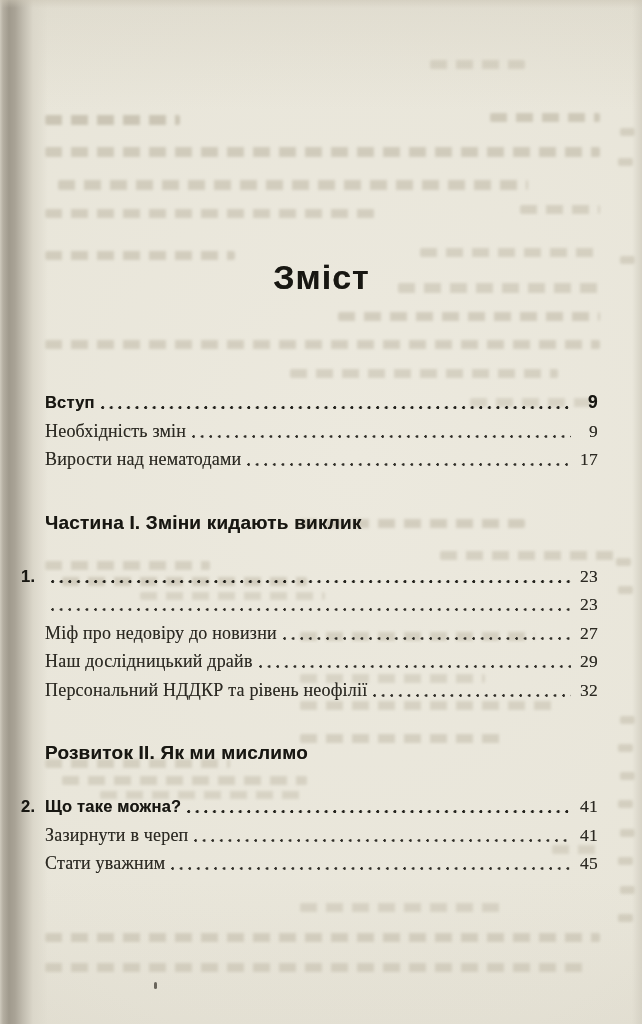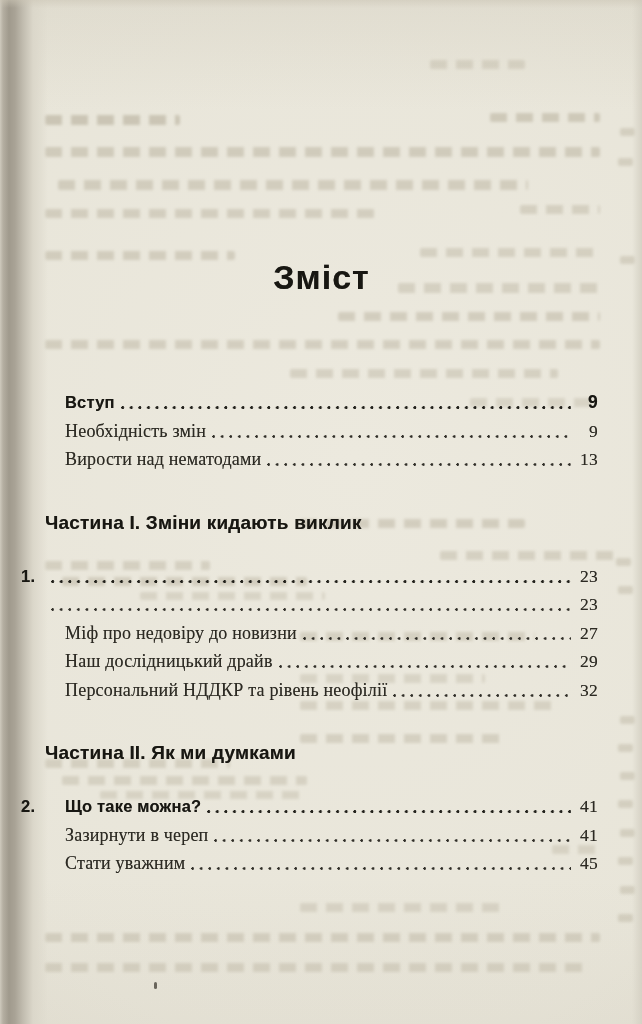--- a/index.html
+++ b/index.html
@@ -41,21 +41,21 @@
     font-weight:bold;font-size:34px;letter-spacing:1px;color:#181712;
     text-shadow:0 0 .5px rgba(24,23,18,.55);
   }
 
   .toc{margin-top:88px;}
 
   .row{
     position:relative;display:flex;align-items:baseline;height:28.5px;line-height:28.5px;
     font-size:18px;letter-spacing:.2px;text-shadow:0 0 .4px rgba(44,42,35,.5);
   }
-  .row .label{white-space:nowrap;margin-left:20px;}
+  .row .label{white-space:nowrap;}
   .row .leader{
     flex:1;align-self:stretch;margin:0 3px 0 4px;
     background-image:radial-gradient(circle at 1.6px 1.6px, rgba(40,38,32,.95) 1.15px, rgba(40,38,32,0) 1.6px);
     background-size:8.6px 3.2px;background-repeat:repeat-x;background-position:2px 18px;
   }
   .row .pg{min-width:24px;text-align:right;font-size:17.5px;}
 
   .row.bold{font-family:"Liberation Sans","DejaVu Sans",sans-serif;font-size:16.5px;font-weight:bold;color:#181712;text-shadow:0 0 .5px rgba(24,23,18,.55);}
   .row.bold .leader{background-image:radial-gradient(circle at 1.7px 1.7px, rgba(24,23,18,.95) 1.3px, rgba(24,23,18,0) 1.75px);}
   .row.bold.serif-pg .pg{font-family:"Liberation Serif","DejaVu Serif",serif;font-weight:normal;color:#2c2a23;font-size:17.5px;}
@@ -133,21 +133,21 @@
           <span class="pg">9</span>
         </div>
         <div class="row">
           <span class="label">Необхідність змін</span>
           <span class="leader"></span>
           <span class="pg">9</span>
         </div>
         <div class="row">
           <span class="label">Вирости над нематодами</span>
           <span class="leader"></span>
-          <span class="pg">13</span>
+          <span class="pg">17</span>
         </div>
         <div class="part">Частина І. Зміни кидають виклик</div>
         <div class="row bold serif-pg">
           <span class="num">1.</span>
           <span class="leader"></span>
           <span class="pg">23</span>
         </div>
         <div class="row">
           <span class="leader"></span>
           <span class="pg">23</span>
@@ -160,21 +160,21 @@
         <div class="row">
           <span class="label">Наш дослідницький драйв</span>
           <span class="leader"></span>
           <span class="pg">29</span>
         </div>
         <div class="row">
           <span class="label">Персональний НДДКР та рівень неофілії</span>
           <span class="leader"></span>
           <span class="pg">32</span>
         </div>
-        <div class="part">Частина ІІ. Як ми думками</div>
+        <div class="part">Розвиток ІІ. Як ми мислимо</div>
         <div class="row bold serif-pg">
           <span class="num">2.</span>
           <span class="label">Що таке можна?</span>
           <span class="leader"></span>
           <span class="pg">41</span>
         </div>
         <div class="row">
           <span class="label">Зазирнути в череп</span>
           <span class="leader"></span>
           <span class="pg">41</span>

